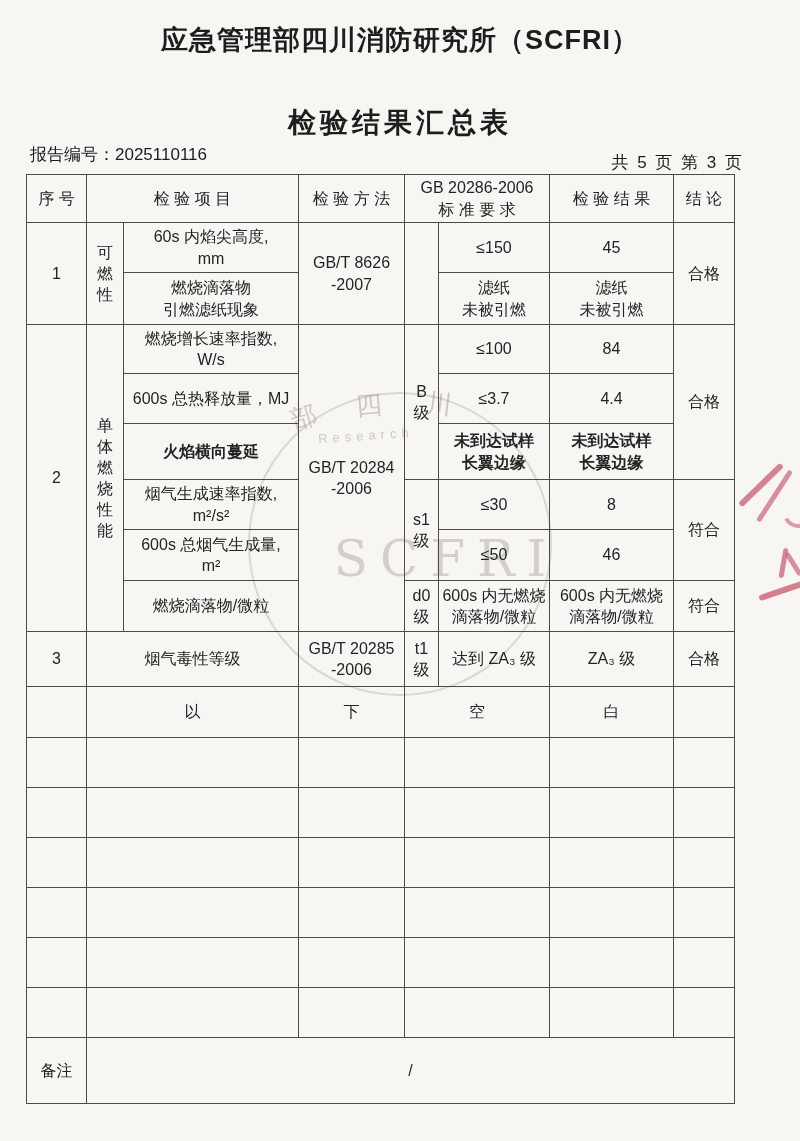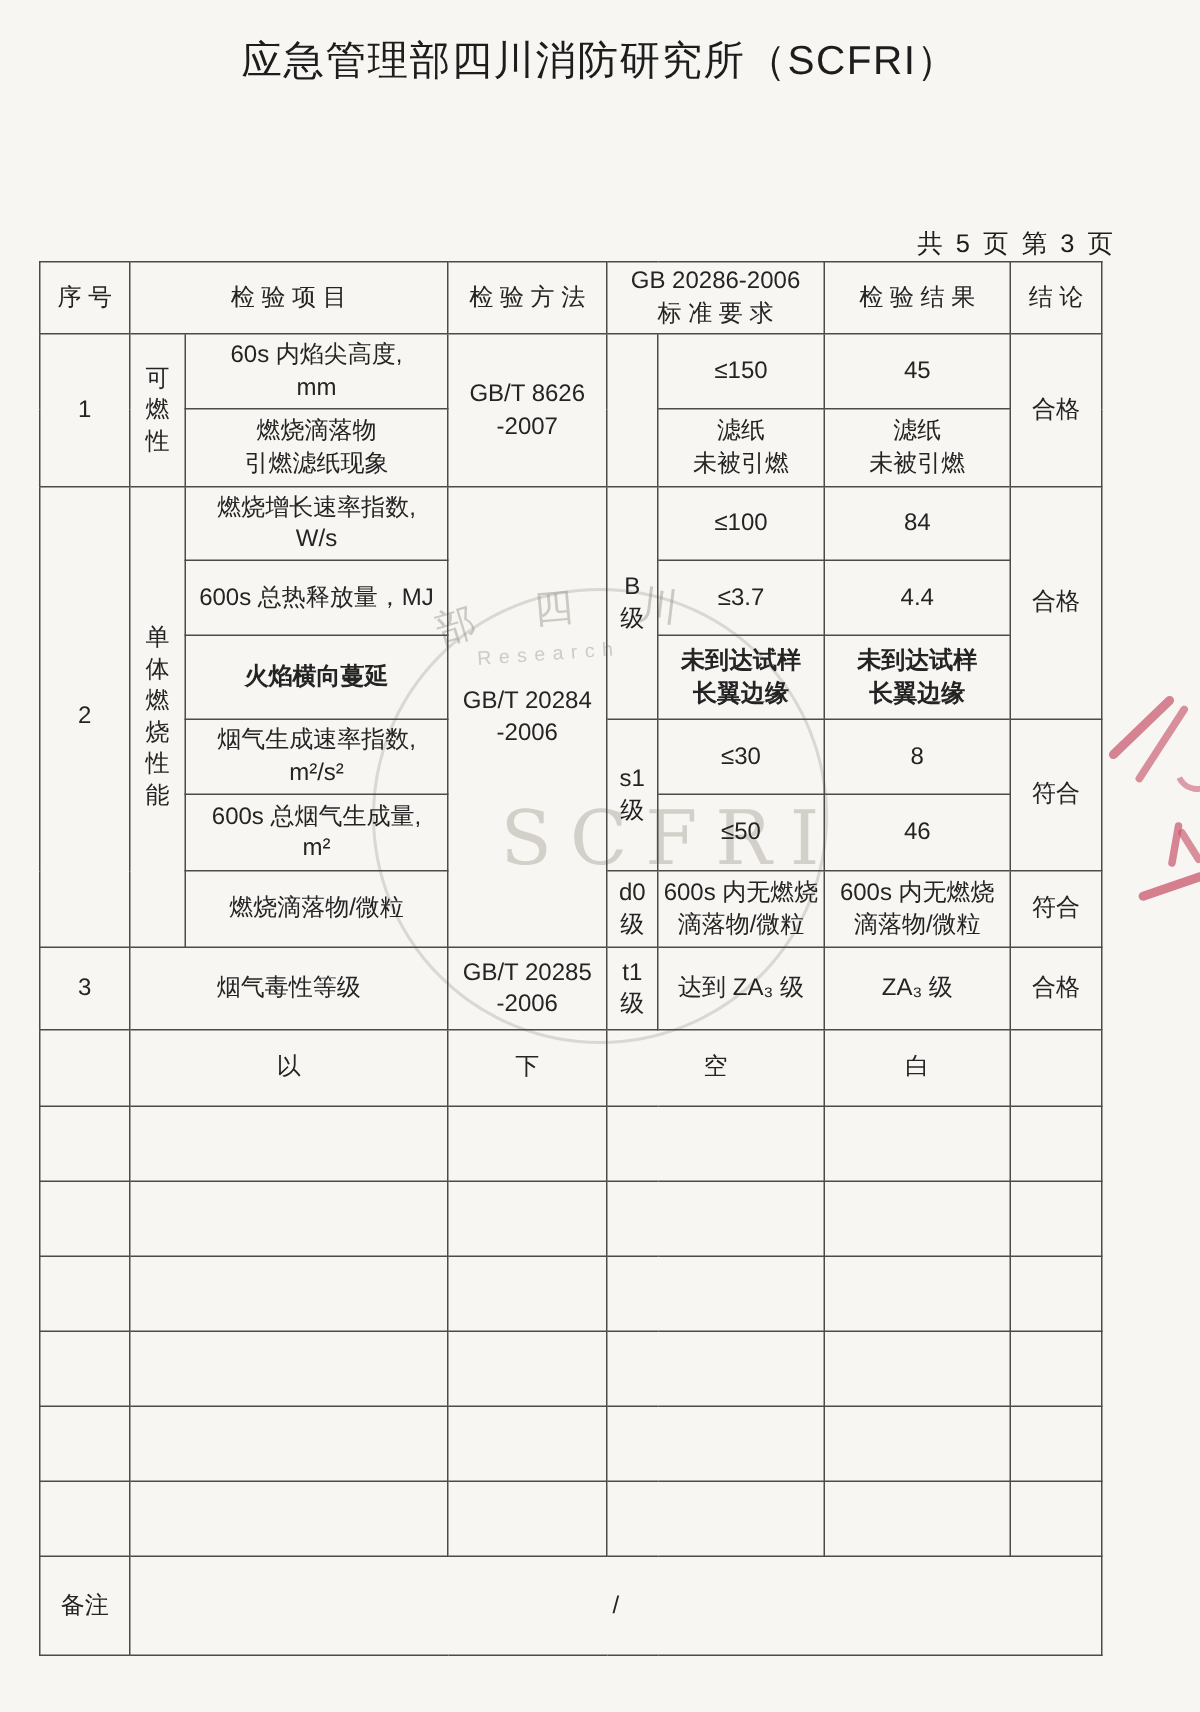--- a/index.html
+++ b/index.html
@@ -6,21 +6,21 @@
   .page{
     position:relative;
     width:800px;height:1141px;
     background:#f7f6f2;
     font-family:"Liberation Sans","DejaVu Sans",sans-serif;
     color:#1d1d1d;
     overflow:hidden;
   }
   
   .org-line1{position:absolute;top:22px;left:0;width:100%;text-align:center;
-    font-size:27px;font-weight:400;letter-spacing:1px;}
+    font-size:27px;font-weight:700;letter-spacing:1px;}
   .org-line2{position:absolute;top:58px;left:0;width:100%;text-align:center;
     font-size:25px;font-weight:700;letter-spacing:1px;}
   .doc-title{position:absolute;top:104px;left:0;width:100%;text-align:center;
     font-size:28px;font-weight:700;letter-spacing:4px;}
   .report-no{position:absolute;left:30px;top:143px;font-size:17px;}
   .page-info{position:absolute;right:56px;top:151px;font-size:17px;letter-spacing:2px;}
 
   
   table.summary{
     position:absolute;left:26px;top:174px;width:708px;
@@ -80,20 +80,22 @@
   <div class="wm wm-center">SCFRI</div>
 
   <div class="frag fs1"></div>
   <div class="frag fs2"></div>
   <div class="frag fs3"></div>
   <div class="frag fs4"></div>
   <div class="frag fs5"></div>
   <div class="frag fs6"></div>
 
   <div class="org-line1">应急管理部四川消防研究所（SCFRI）</div>
+  <div class="doc-title">检验结果汇总表</div>
+  <div class="report-no">报告编号：2025110116</div>
   <div class="page-info">共 5 页 第 3 页</div>
 
   <table class="summary">
     <colgroup>
       <col style="width:60px">
         <col style="width:37px">
         <col style="width:175px">
       <col style="width:106px">
         <col style="width:34px">
         <col style="width:111px">

